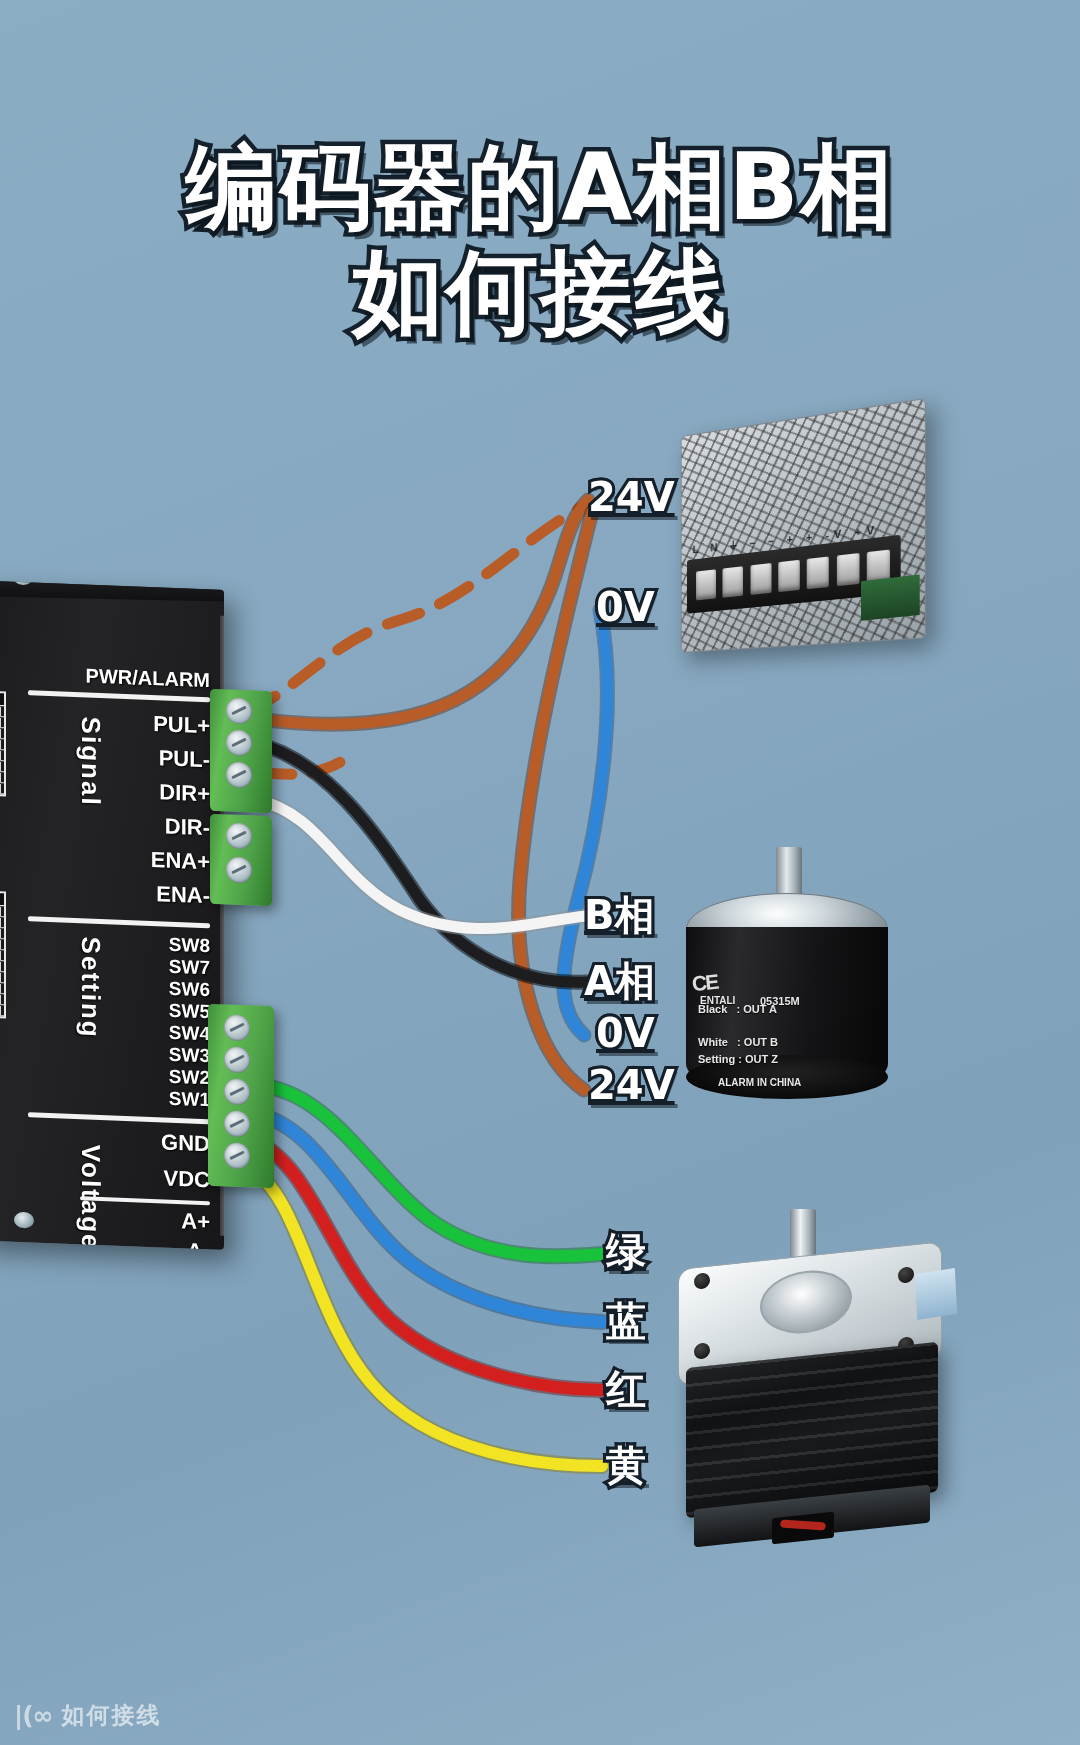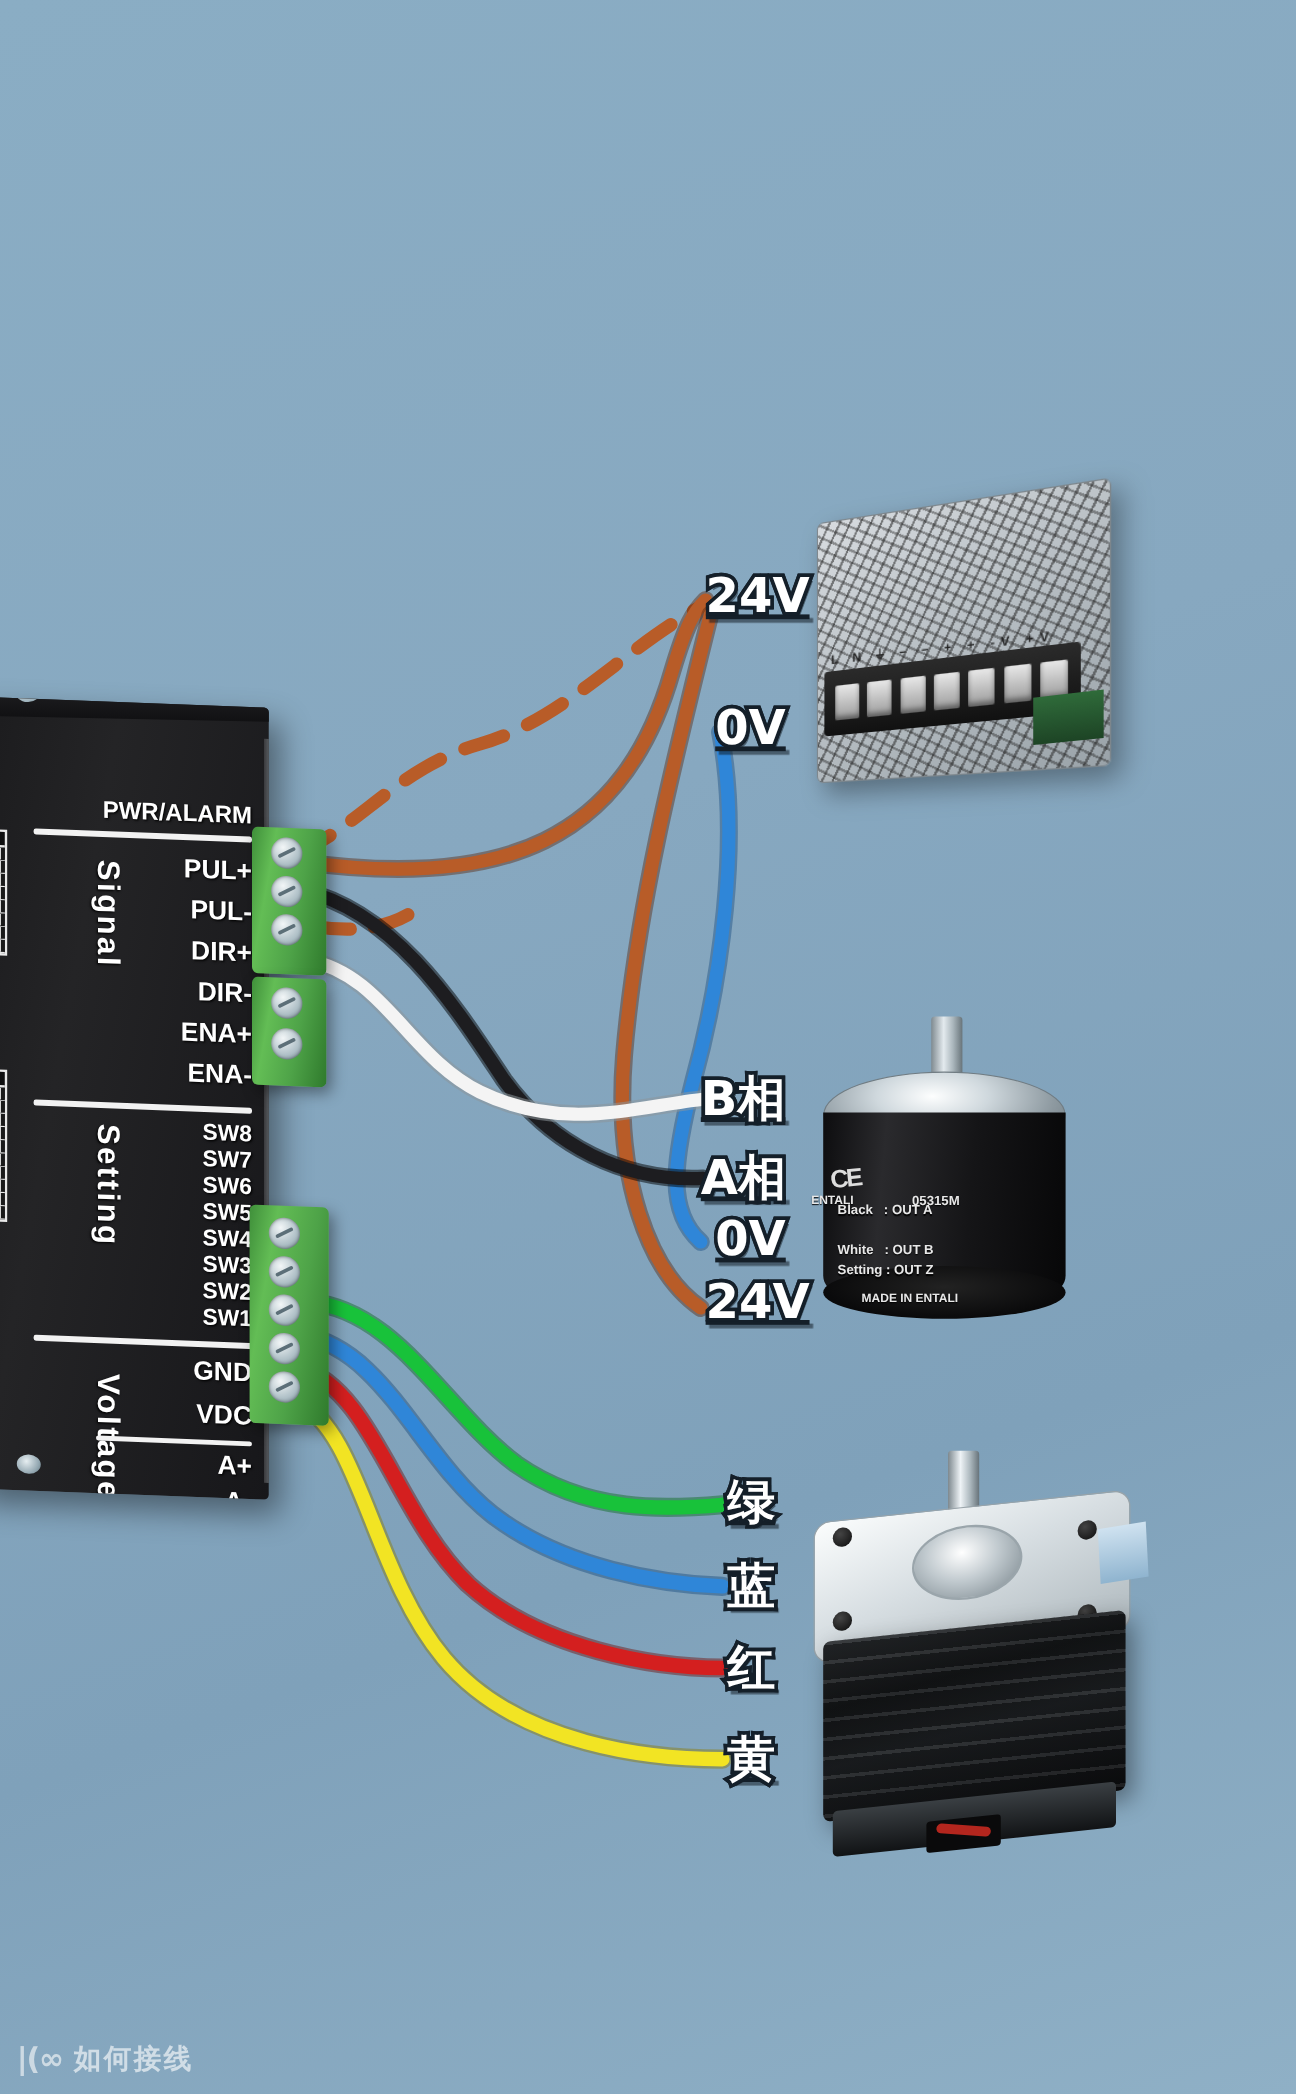--- a/index.html
+++ b/index.html
@@ -257,20 +257,24 @@
   .wm-text { color:#eef3f6; font-size:23px; font-weight:700; letter-spacing:2px;
              font-family:"DejaVu Sans", sans-serif; }
 
   svg.wires { position:absolute; left:0; top:0; width:1080px; height:1745px; pointer-events:none; }
 </style>
 </head>
 <body>
 
 <div id="stage">
 
+  <div class="title-block">
+    <span class="title-line l1">编码器的A相B相</span>
+    <span class="title-line l2">如何接线</span>
+  </div>
 
   <svg class="wires" viewBox="0 0 1080 1745">
 
     <path d="M245,712 C300,690 330,640 400,620 C470,600 520,540 585,505" stroke="#b85c28" stroke-width="11" fill="none" stroke-linecap="round" stroke-dasharray="34 22"></path>
     <path d="M262,772 C300,778 330,772 352,754" stroke="#b85c28" stroke-width="11" fill="none" stroke-linecap="round" stroke-dasharray="30 20"></path>
 
     <path d="M250,718 C420,742 520,700 560,560 C572,520 578,510 588,500" stroke="#5a2a12" stroke-width="15" fill="none" stroke-linecap="round" opacity=".45"></path>
     <path d="M250,718 C420,742 520,700 560,560 C572,520 578,510 588,500" stroke="#b85c28" stroke-width="11" fill="none" stroke-linecap="round"></path>
 
     <path d="M600,610 C618,700 600,820 578,900 C560,970 556,1010 584,1035" stroke="#1a4f86" stroke-width="15" fill="none" stroke-linecap="round" opacity=".45"></path>
@@ -392,26 +396,26 @@
     </div>
     <div class="psu-pcb"></div>
   </div>
 
   <div class="encoder">
     <div class="enc-shaft"></div>
     <div class="enc-top"></div>
     <div class="enc-body"></div>
     <div class="enc-bot"></div>
     <div class="enc-ce">CE</div>
-    <div class="enc-txt" style="left:4px; top:140px; font-size:10px;text-align:center;">ENTALI</div>
+    <div class="enc-txt" style="left:28px; top:140px; font-size:10px;text-align:center;">ENTALI</div>
     <div class="enc-txt" style="left:88px; top:140px;">05315M</div>
     <div class="enc-txt" style="left:26px; top:148px;">Black&nbsp;&nbsp;&nbsp;: OUT A</div>
     <div class="enc-txt" style="left:26px; top:181px;text-align:center;">White&nbsp;&nbsp;&nbsp;: OUT B</div>
     <div class="enc-txt" style="left:26px; top:198px;">Setting : OUT Z</div>
-    <div class="enc-txt" style="left:46px; top:222px; font-size:10px;">MADE IN ENTALI</div>
+    <div class="enc-txt" style="left:46px; top:222px; font-size:10px;">ALARM IN CHINA</div>
   </div>
 
   <div class="motor">
     <div class="mot-shaft"></div>
     <div class="mot-face"></div>
     <div class="mot-hub"></div>
     <div class="mot-bolt" style="left:34px; top:58px;"></div>
     <div class="mot-bolt" style="left:238px; top:52px;"></div>
     <div class="mot-bolt" style="left:34px; top:128px;"></div>
     <div class="mot-bolt" style="left:238px; top:122px;"></div>

